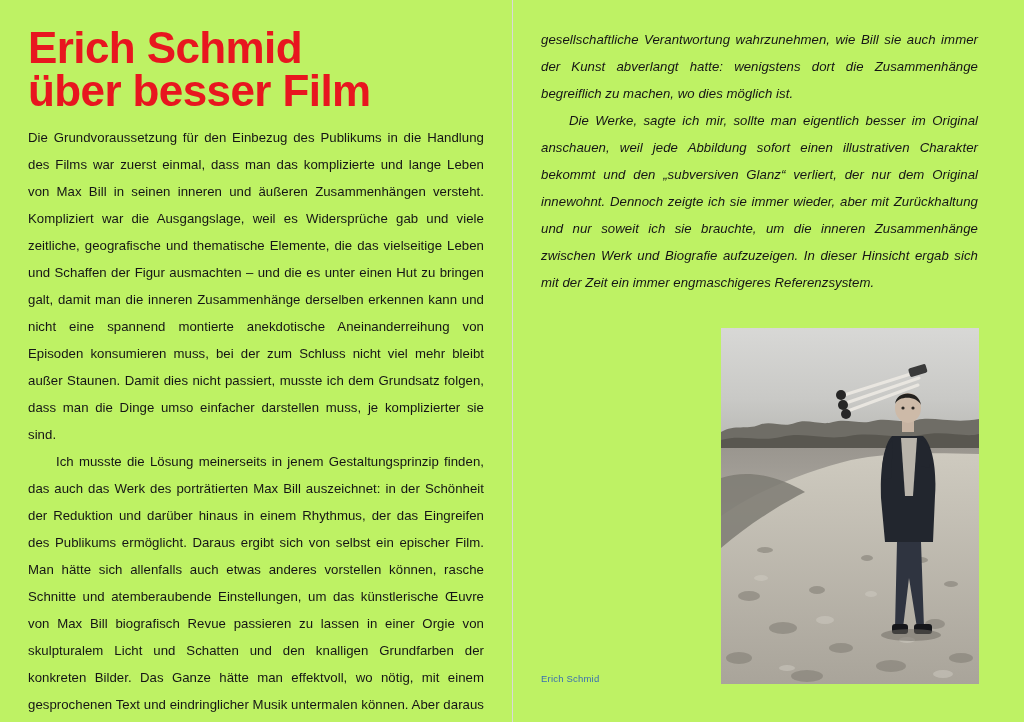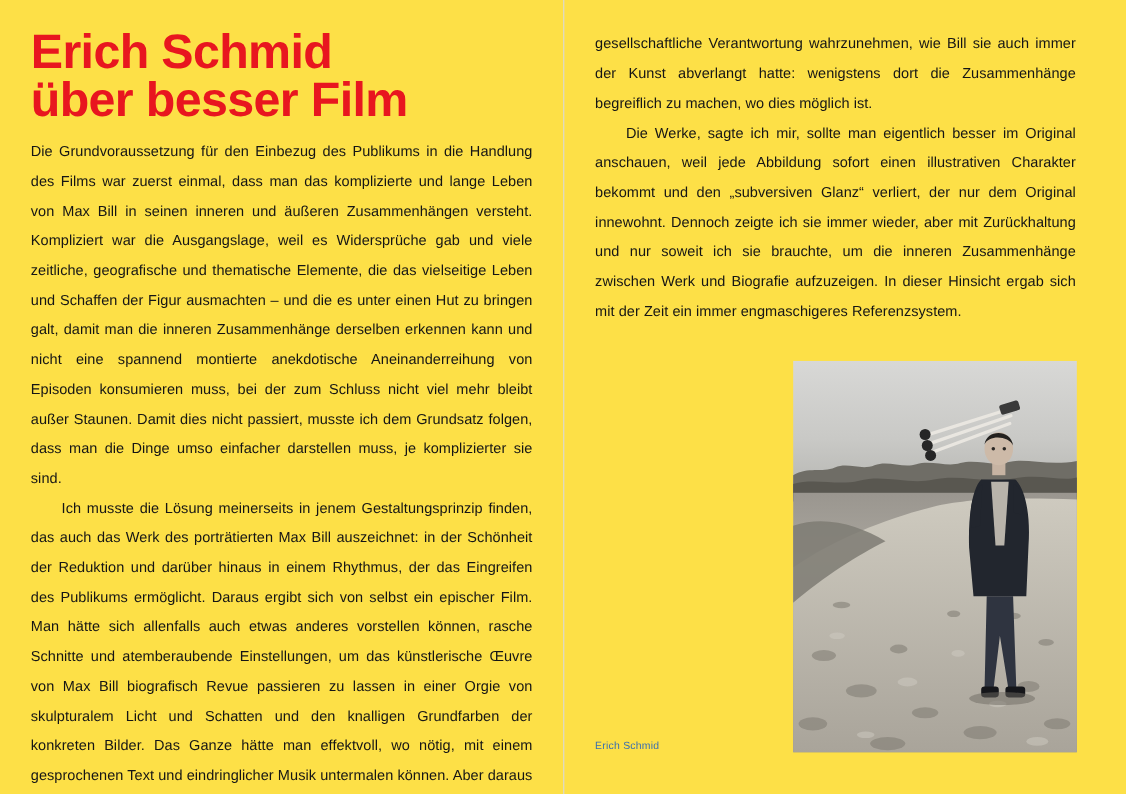--- a/index.html
+++ b/index.html
@@ -11,21 +11,21 @@
     width: 1024px;
     height: 722px;
     font-family: "Liberation Sans", sans-serif;
     color: #1a1a1a;
     overflow: hidden;
   }
   .page {
     position: relative;
     width: 1024px;
     height: 722px;
-    background: #fde047;
+    background: #bef264;
     box-sizing: border-box;
   }
   .gutter {
     position: absolute;
     left: 512px;
     top: 0;
     width: 1px;
     height: 722px;
     background: #d9d9d9;
   }
@@ -36,20 +36,21 @@
   }
   .col-left {
     left: 0;
     width: 512px;
     padding: 26px 28px 14px 28px;
   }
   .col-right {
     left: 513px;
     width: 511px;
     padding: 26px 46px 14px 28px;
+    font-style: italic;
   }
   .headline {
     color: #e8161f;
     font-size: 44px;
     line-height: 0.98;
     font-weight: bold;
     letter-spacing: -0.6px;
     margin: 0 0 12px 0;
     font-family: "Liberation Sans", sans-serif;
   }

